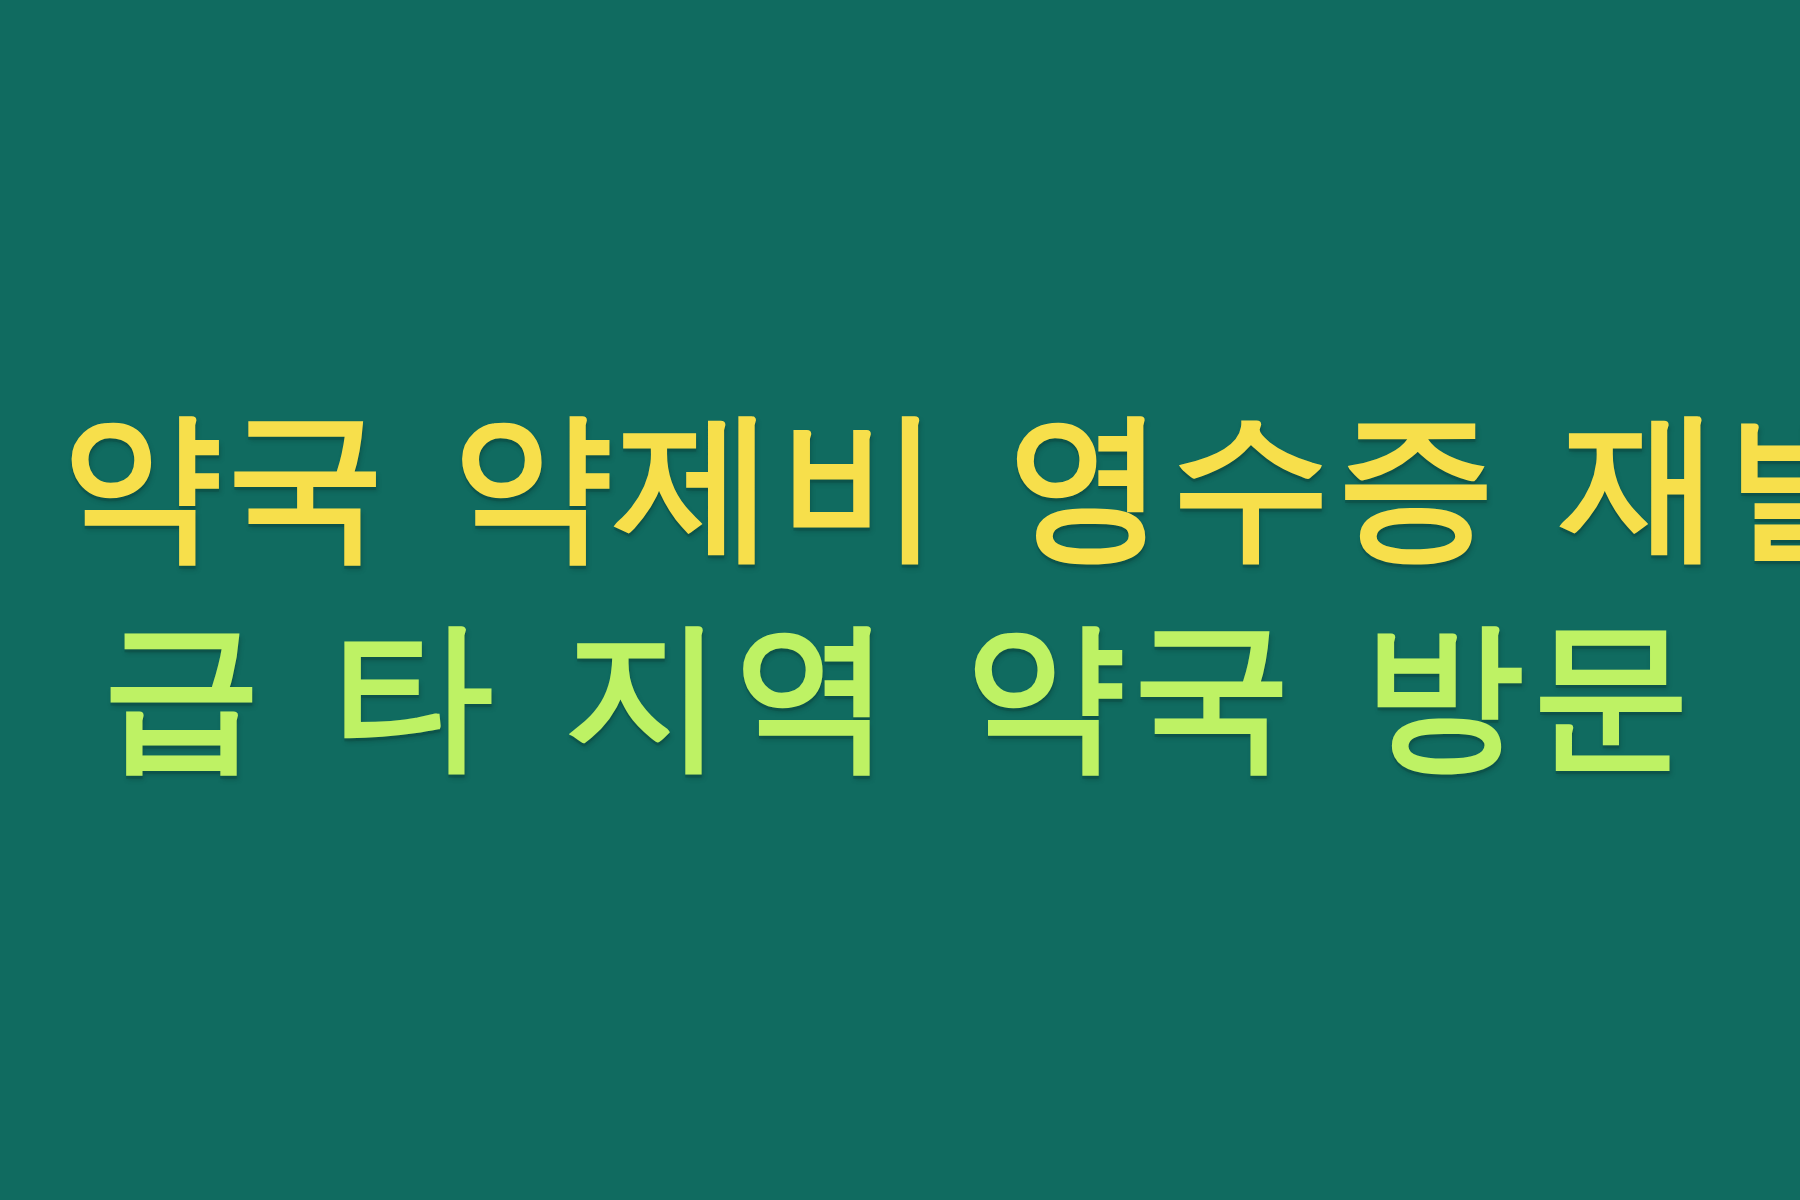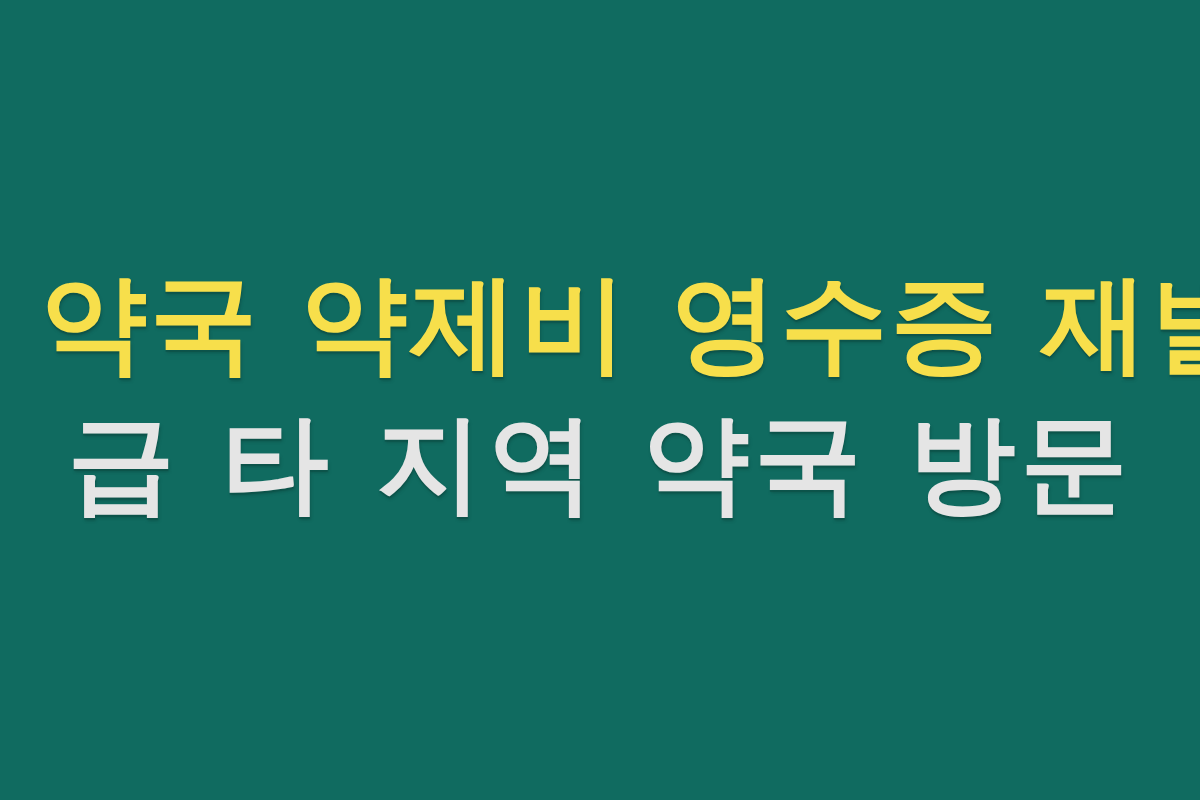--- a/index.html
+++ b/index.html
@@ -50,16 +50,16 @@
     letter-spacing: 5px;
   }
 </style>
 </head>
 <body>
 
 <div id="banner" style="background: rgb(16, 107, 96);">
 
   <div id="headline-block">
     <span class="headline-line line-1" style="color: rgb(247, 223, 75);">약국 약제비 영수증 재발</span>
-    <span class="headline-line line-2" style="color: #e5e5e5;">급 타 지역 약국 방문</span>
+    <span class="headline-line line-2" style="color: #bef264;">급 타 지역 약국 방문</span>
   </div>
 
 </div>
 
 </body></html>

